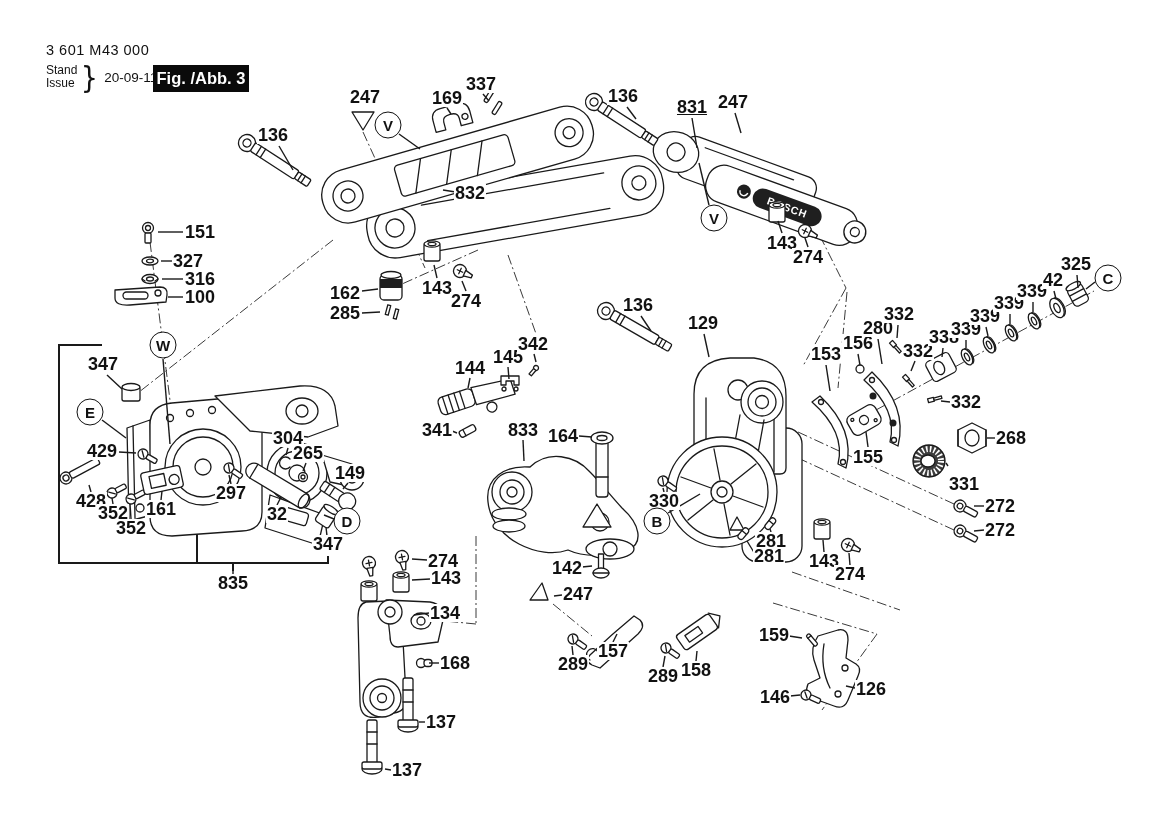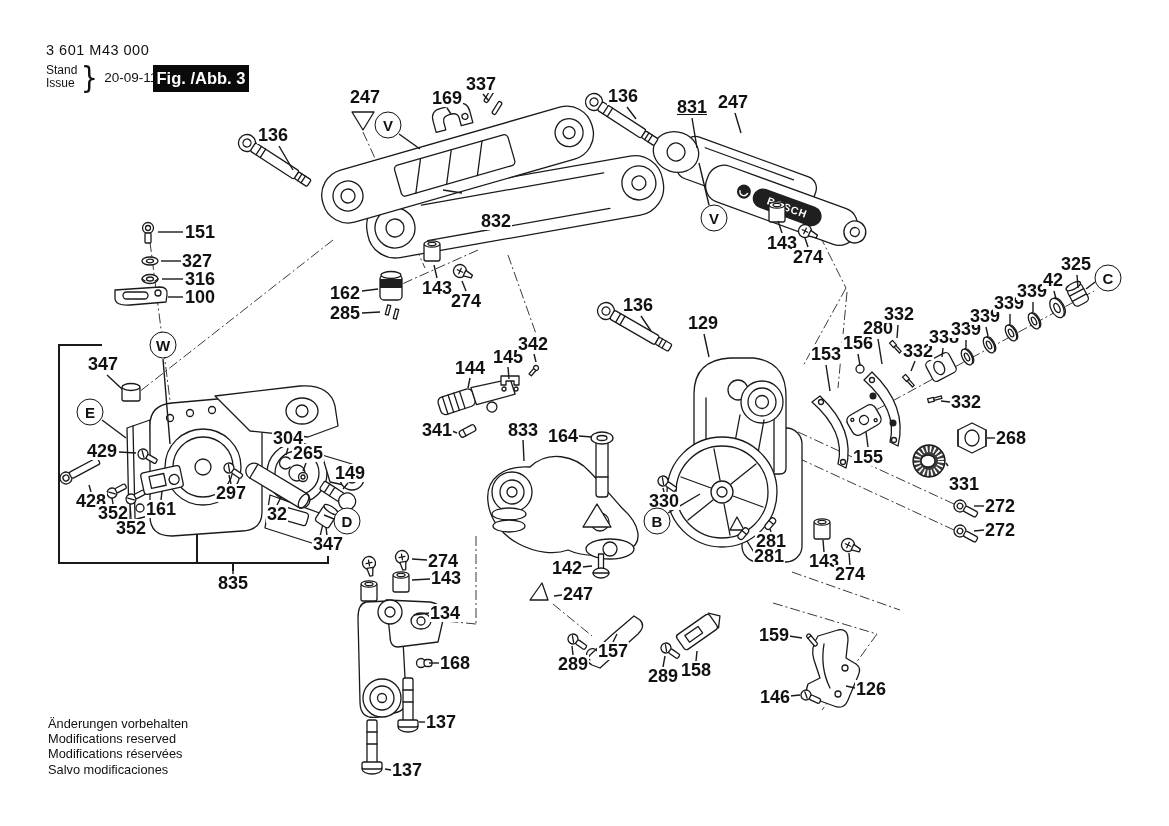--- a/index.html
+++ b/index.html
@@ -555,23 +555,23 @@
       <line x1="334" y1="519" x2="324" y2="515"></line>
       <line x1="668" y1="513" x2="700" y2="494"></line>
       <line x1="1095" y1="282" x2="1086" y2="289"></line>
     </svg>
 
   <div id="labels-layer">
       <div class="callout" style="left: 273px; top: 135px;">136</div>
       <div class="callout" style="left: 365px; top: 97px;">247</div>
       <div class="callout" style="left: 447px; top: 98px;">169</div>
       <div class="callout" style="left: 481px; top: 84px;">337</div>
-      <div class="callout" style="left: 496px; top: 193px; margin-top: 28px;">832</div>
+      <div class="callout" style="left: 470px; top: 193px;">832</div>
       <div class="callout" style="left: 200px; top: 232px;">151</div>
-      <div class="callout" style="left: 197px; top: 261px;">327</div>
+      <div class="callout" style="left: 188px; top: 261px;">327</div>
       <div class="callout" style="left: 200px; top: 279px;">316</div>
       <div class="callout" style="left: 200px; top: 297px;">100</div>
       <div class="callout" style="left: 345px; top: 293px;">162</div>
       <div class="callout" style="left: 345px; top: 313px;">285</div>
       <div class="callout" style="left: 437px; top: 288px;">143</div>
       <div class="callout" style="left: 466px; top: 301px;">274</div>
       <div class="callout" style="left: 623px; top: 96px;">136</div>
       <div class="callout" style="left: 692px; top: 107px; text-decoration: underline;">831</div>
       <div class="callout" style="left: 733px; top: 102px;">247</div>
       <div class="callout" style="left: 782px; top: 243px;">143</div>
@@ -650,19 +650,13 @@
   <div id="stand-row">
     <span id="stand-col">
       <span>Stand</span><br>
       <span>Issue</span>
     </span>
     <span id="brace">}</span>
     <span id="date">20-09-11</span>
   </div>
   <div id="figbox">Fig. /Abb. 3</div>
 
-  <div id="footer">
-    <div>Änderungen vorbehalten</div>
-    <div>Modifications reserved</div>
-    <div>Modifications réservées</div>
-    <div>Salvo modificaciones</div>
-  </div>
 </div>
 
 </body></html>

